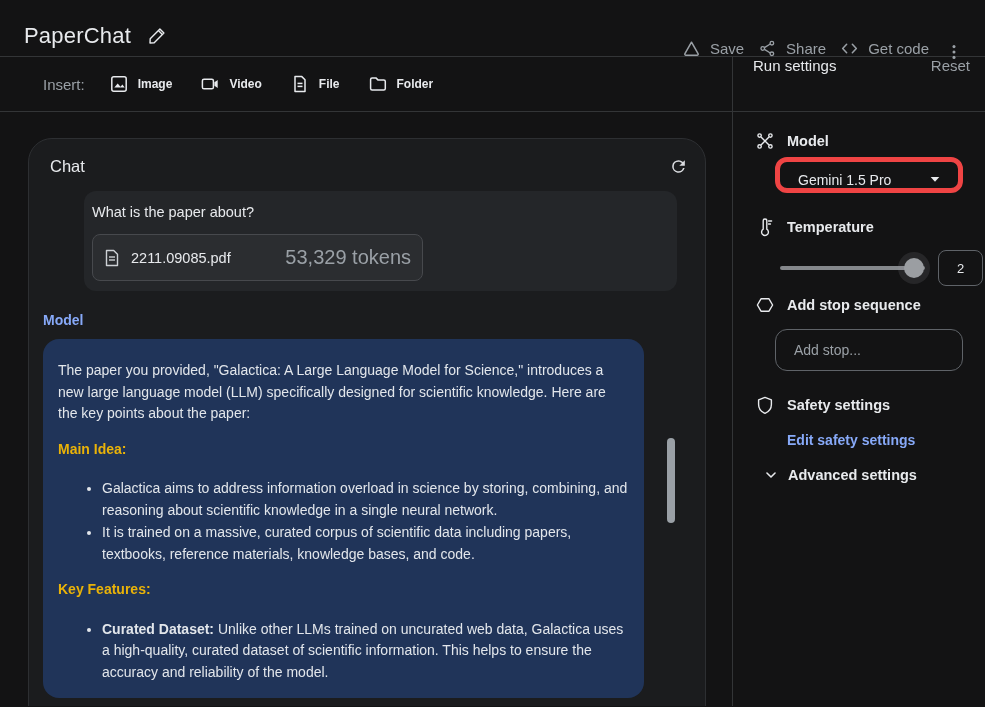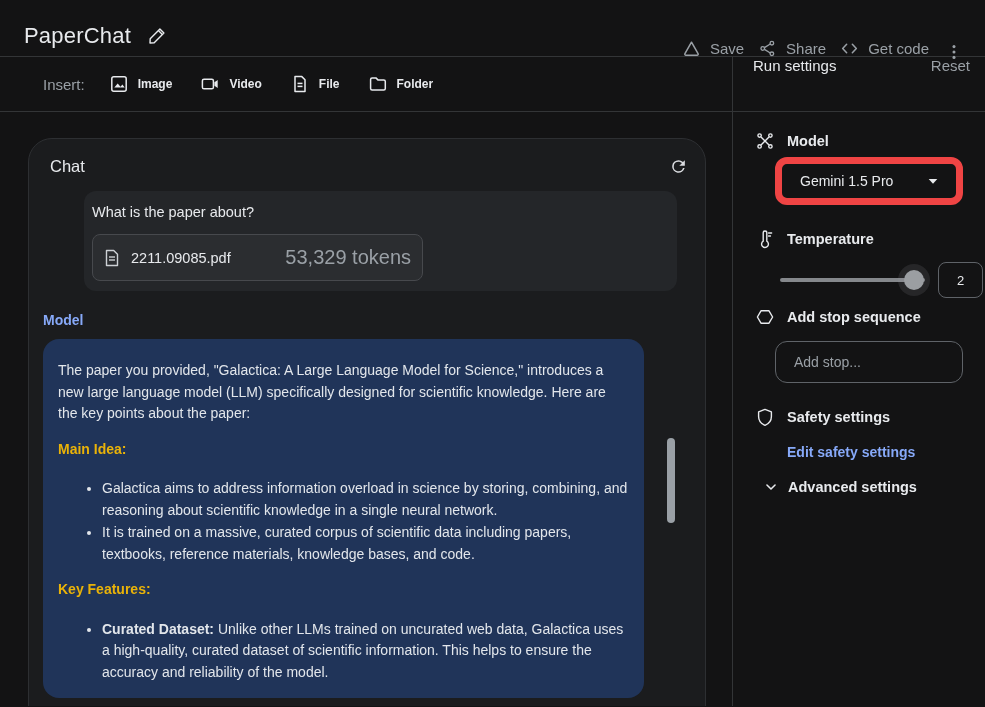--- a/index.html
+++ b/index.html
@@ -106,23 +106,23 @@
     position:absolute; left:667px; top:326px; width:8px; height:85px;
     background:#9aa0a6; border-radius:4px; cursor:grab;
   }
 
   
   .sidebar-content { padding:17px 22px 0 22px; }
   .setting-row { display:flex; align-items:center; gap:12px; height:24px; }
   .setting-label { font-size:14.5px; font-weight:700; color:#e8eaed; }
 
   .model-dropdown {
-    margin:4px 0 0 20px; width:188px; height:48px;
-    border:7px solid #ef4444; border-radius:12px; background:transparent;
-    display:flex; align-items:center; padding:0 14px 0 18px; cursor:pointer;
+    margin:4px 0 0 20px; width:188px; height:36px;
+    border:5px solid #ef4444; border-radius:12px; background:transparent;
+    display:flex; align-items:flex-end; padding:0 14px 0 18px; cursor:pointer;
   }
   .model-dropdown-value { font-size:14px; color:#e8eaed; }
   .dropdown-caret { margin-left:auto; }
 
   .row-temperature { margin-top:22px; }
   .slider-row { margin:11px -20px 0 25px; height:36px; display:flex; align-items:center; }
   .slider-track { width:150px; height:4px; background:#85888c; border-radius:2px; position:relative; }
   .slider-thumb {
     position:absolute; right:1px; top:50%; transform:translateY(-50%);
     width:20px; height:20px; border-radius:50%; background:#9b9ea2;

